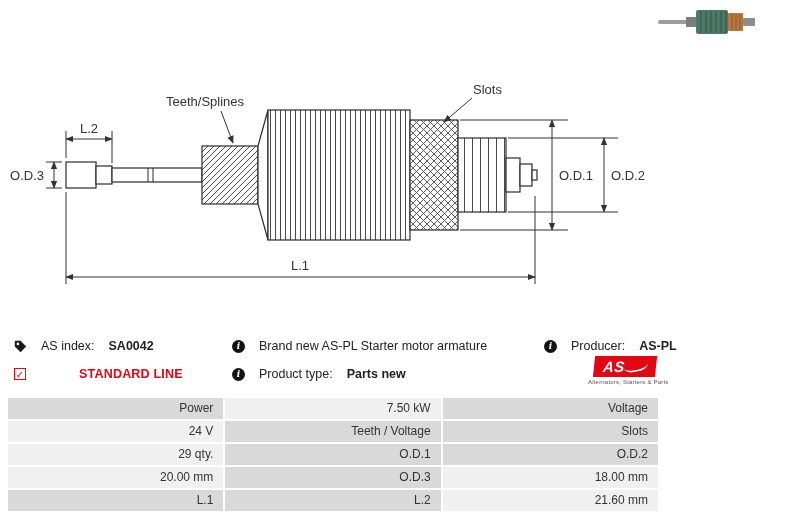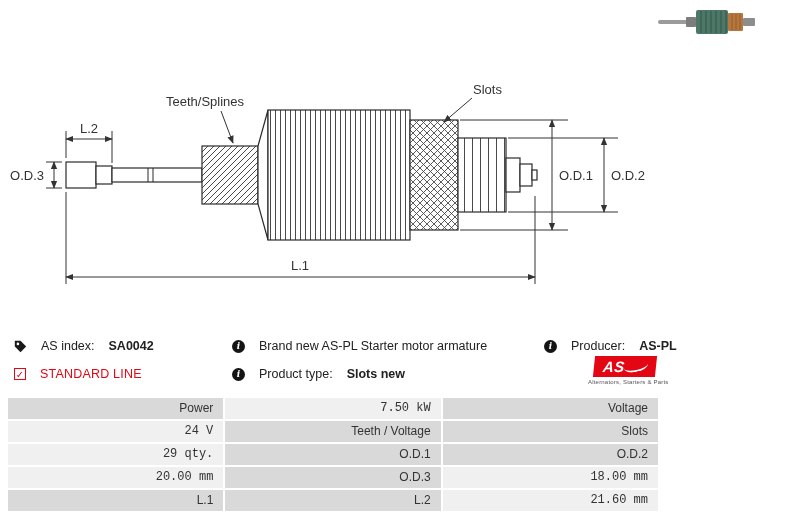--- a/index.html
+++ b/index.html
@@ -35,21 +35,21 @@
     position: absolute;
     display: flex;
     align-items: center;
     gap: 14px;
     font-size: 12.5px;
     color: #222222;
     height: 16px;
     white-space: nowrap;
   }
   .b { font-weight: bold; }
-  .red { color: #e30613; font-weight: normal; letter-spacing: 0.2px; }
+  .red { color: #e30613; font-weight: bold; letter-spacing: 0.2px; margin-left: 39px; }
   .info-icon {
     width: 13px; height: 13px;
     border-radius: 50%;
     background: #141414;
     color: #ffffff;
     font-family: "DejaVu Serif", "Liberation Serif", serif;
     font-style: italic;
     font-weight: bold;
     font-size: 9px;
     display: inline-flex;
@@ -118,21 +118,21 @@
     color: #333333;
   }
   .spec > div {
     height: 21px;
     line-height: 21px;
     text-align: right;
     padding-right: 10px;
     overflow: hidden;
   }
   .cl { background: #d9d9d9; }
-  .cv { background: #f0f0f0; font-family: Liberation Mono, monospace; }
+  .cv { background: #f0f0f0; }
   .ce { background: transparent; }
 </style>
 </head>
 <body>
 
 <div class="page">
 
   <svg class="drawing" viewBox="0 0 800 310" width="800" height="310">
     <defs>
       <marker id="arr" viewBox="0 0 10 10" refX="9" refY="5" markerWidth="8" markerHeight="8" orient="auto-start-reverse">
@@ -245,21 +245,21 @@
   </div>
 
   <div class="info-item" style="left:232px; top:338px;">
     <span class="info-icon">i</span>
     <span>Brand new AS-PL Starter motor armature</span>
   </div>
 
   <div class="info-item" style="left:232px; top:366px;">
     <span class="info-icon">i</span>
     <span>Product type:</span>
-    <span class="b">Slots new</span>
+    <span class="b">Parts new</span>
   </div>
 
   <div class="info-item" style="left:544px; top:338px;">
     <span class="info-icon">i</span>
     <span>Producer:</span>
     <span class="b">AS-PL</span>
   </div>
 
   <div class="logo-wrap">
     <div class="logo-box">

